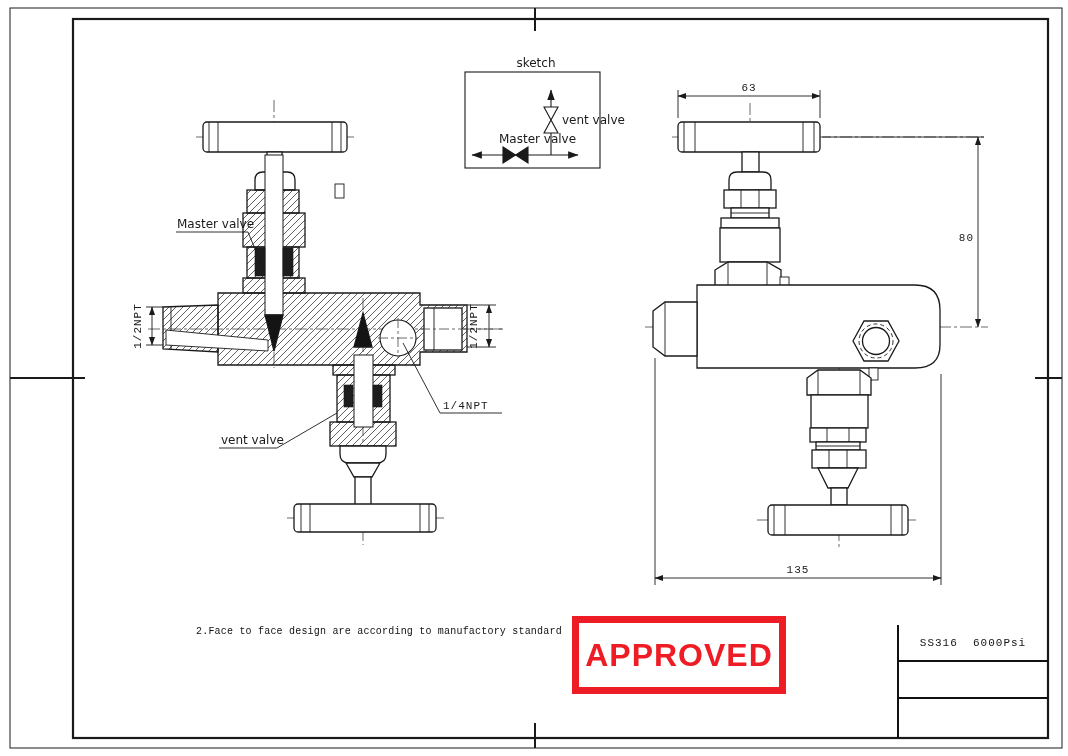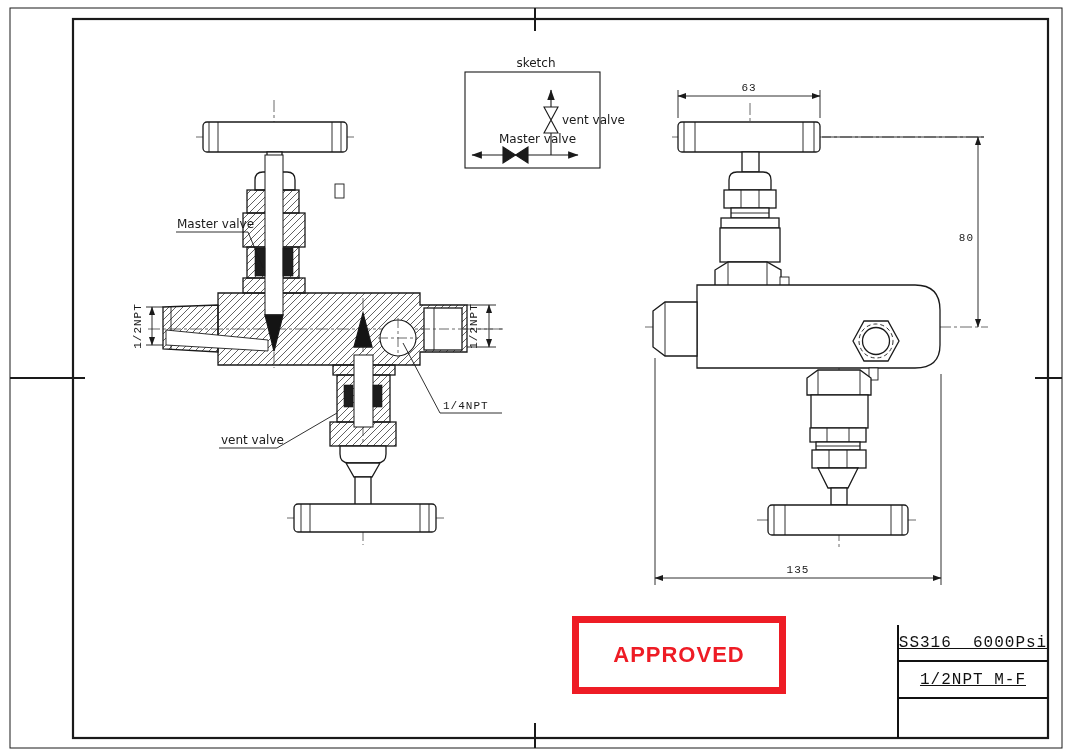--- a/index.html
+++ b/index.html
@@ -5,25 +5,25 @@
   html,body{margin:0;padding:0;background:#ffffff;}
   .page{position:relative;width:1068px;height:756px;background:#fff;overflow:hidden;
         font-family:"Liberation Sans",sans-serif;}
   svg{position:absolute;left:0;top:0;}
   .lbltxt{font-family:"DejaVu Sans",sans-serif;font-size:12px;fill:#1a1a1a;}
   .dimtxt{font-family:"Liberation Mono",monospace;font-size:11px;fill:#1a1a1a;letter-spacing:1px;}
   .notes{position:absolute;left:196px;top:592px;font-family:"Liberation Mono",monospace;
          font-size:10px;line-height:16px;color:#111;letter-spacing:0.2px;white-space:pre;}
   .stamp{position:absolute;left:572px;top:616px;width:214px;height:78px;box-sizing:border-box;
          border:7px solid #ee1c25;display:flex;align-items:center;justify-content:center;}
-  .stamp-text{font-family:"Liberation Sans",sans-serif;font-weight:bold;font-size:22px;
+  .stamp-text{font-family:"Liberation Sans",sans-serif;font-weight:bold;font-size:32px;
          color:#ee1c25;letter-spacing:1px;}
   .tb-cell{position:absolute;left:898px;width:150px;display:flex;align-items:center;
-         justify-content:center;font-family:"Liberation Mono",monospace;font-size:16px;
-         color:#111;letter-spacing:1px;white-space:pre;text-decoration:underline;}
+         justify-content:center;font-family:"Liberation Mono",monospace;font-size:11px;
+         color:#111;letter-spacing:1px;white-space:pre;}
   .tb-row1{top:626px;height:34px;}
   .tb-row2{top:662px;height:35px;}
 </style>
 </head>
 <body>
 
 <div class="page">
 
 <svg width="1068" height="756" viewBox="0 0 1068 756">
   <defs>
@@ -221,25 +221,25 @@
       <line x1="941" y1="374" x2="941" y2="585"></line>
       <line x1="655" y1="578" x2="941" y2="578" marker-start="url(#arr)" marker-end="url(#arr)"></line>
     </g>
     <text class="dimtxt" x="749" y="91" text-anchor="middle">63</text>
     <text class="dimtxt" x="974" y="241" text-anchor="end">80</text>
     <text class="dimtxt" x="798" y="573" text-anchor="middle">135</text>
   </g>
 </svg>
 
   <div class="notes">
+    <div>2.Face to face design are according to manufactory standard</div>
     
     
     
   </div>
 
   <div class="stamp">
     <span class="stamp-text">APPROVED</span>
   </div>
 
   <div class="tb-cell tb-row1">SS316  6000Psi</div>
-  <div class="tb-cell tb-row2">1/2NPT M-F</div>
 
 </div>
 
 </body></html>

